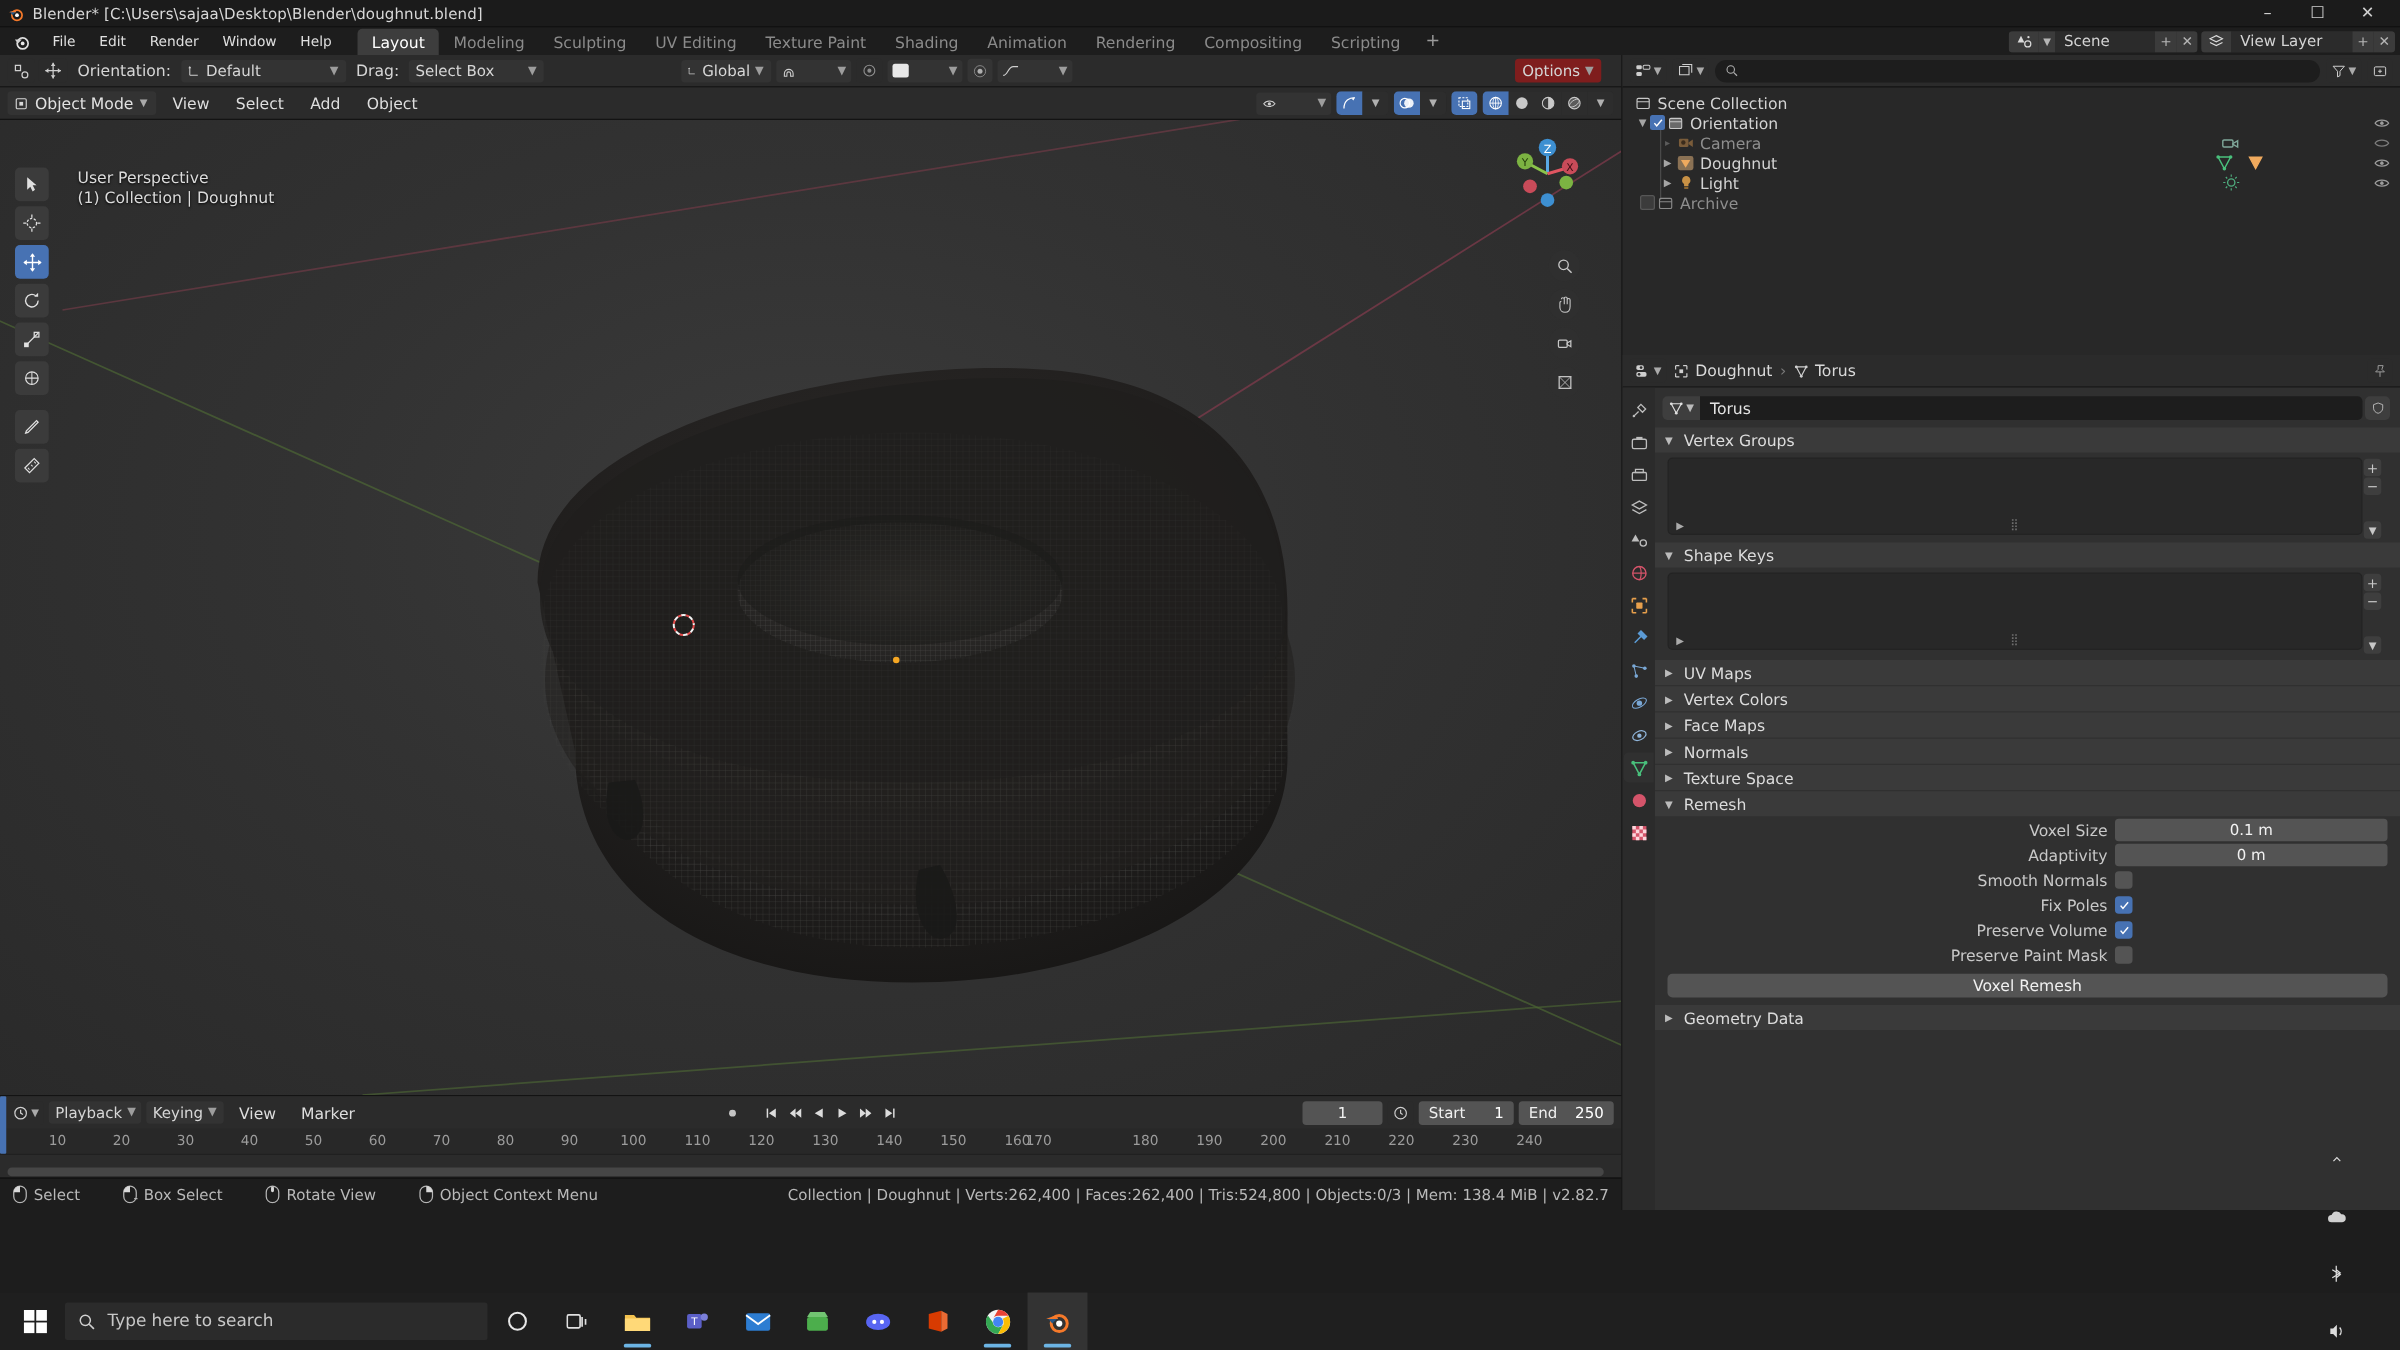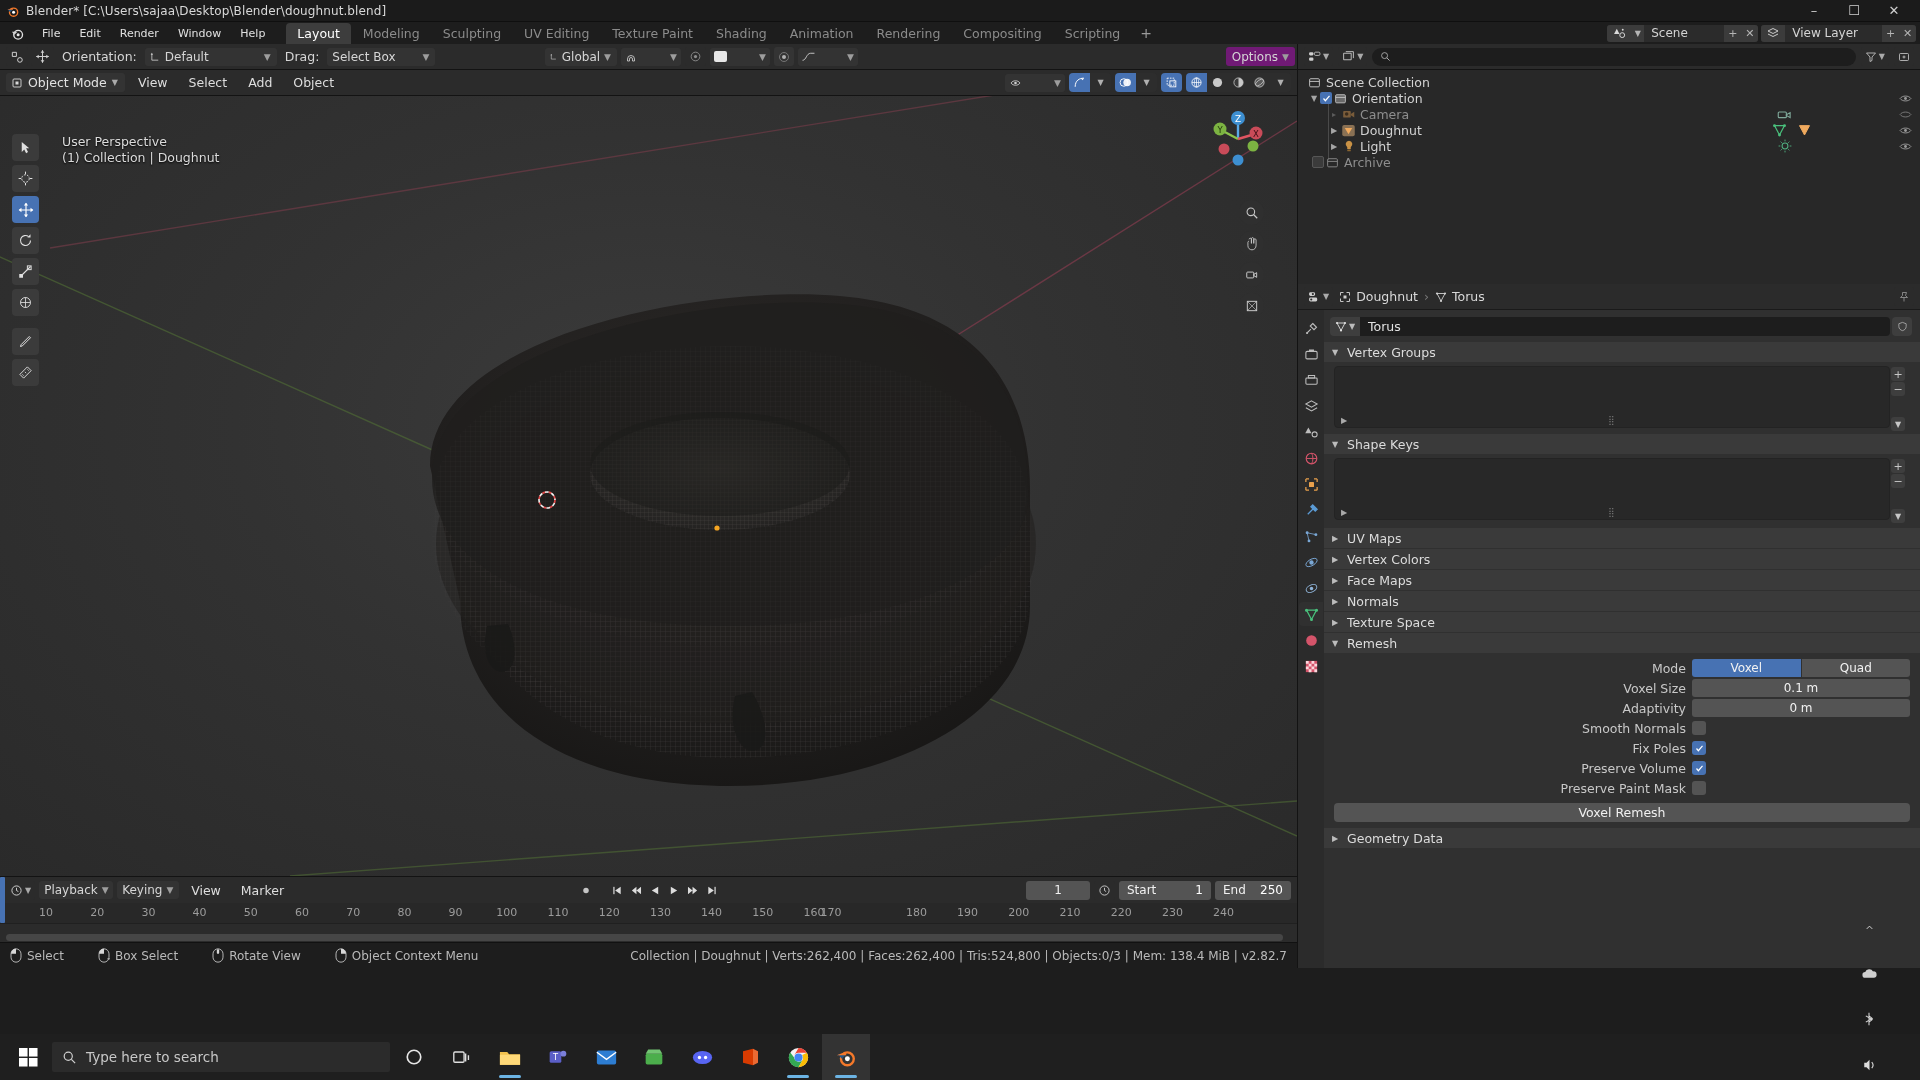--- a/index.html
+++ b/index.html
@@ -52,22 +52,22 @@
     font-size:12px; }
   .hdr-btn.boxed { background:#343434; }
   .hdr-lbl { font-size:12.5px; color:#d6d6d6; padding:0 5px; }
   .dropdown { display:flex; align-items:center; height:18px; background:#333333;
     border-radius:3px; padding:0 6px 0 5px; gap:4px; font-size:12px; color:#d6d6d6;
     min-width:60px; position:relative;}
   .dropdown .caret { margin-left:auto; color:#9d9d9d; font-size:9px; }
   .mode-sel { display:flex; align-items:center; height:19px; background:#333333;
     border-radius:3px; padding:0 7px 0 5px; gap:5px; font-size:12.5px; color:#e2e2e2; }
   .vp-menu { font-size:12.5px; color:#dedede; padding:2px 8px; border-radius:3px; }
-  .opt-btn { position:absolute; right:2px; display:flex; align-items:center; gap:4px;
-    height:19px; background:#701a75; border-radius:3px; padding:0 6px; font-size:12px;}
+  .opt-btn { position:absolute; right:16px; display:flex; align-items:center; gap:4px;
+    height:19px; background:#7f1d1d; border-radius:3px; padding:0 6px; font-size:12px;}
   .seg { display:flex; align-items:center; background:#2b2b2b; border-radius:4px; overflow:hidden;}
   .seg .s { width:21px; height:19px; display:flex; align-items:center; justify-content:center;
     background:#333; }
   .seg .s.on { background:#4772b3; }
   .seg .s.dk { background:#2d2d2d; }
 
   .viewport { position:absolute; top:52px; left:0; right:0; bottom:92px; overflow:hidden;
     background:radial-gradient(ellipse at 50% 42%, #3b3b3b 0%, #323232 45%, #2a2a2a 100%); }
   .vp-text { position:absolute; left:62px; font-size:12.5px; color:#dcdcdc; text-shadow:0 1px 2px #000;}
 
@@ -628,21 +628,21 @@
         </div>
 
         <div class="tl-right">
           <div class="num-field" style="width:64px">1</div>
           <div class="hdr-btn">
             <svg width="13" height="13" viewBox="0 0 24 24">
                 <circle cx="12" cy="12" r="8.5" fill="none" stroke="#cfcfcf" stroke-width="1.7"></circle>
                 <path d="M12 7v5l3 2" stroke="#cfcfcf" stroke-width="1.7" fill="none"></path>
               </svg>
           </div>
-          <div class="num-field lbl" style="width:92px">
+          <div class="num-field lbl" style="width:76px">
             <span>Start</span>
             <span class="n">1</span>
           </div>
           <div class="num-field lbl" style="width:76px">
             <span>End</span>
             <span class="n">250</span>
           </div>
         </div>
       </div>
       <div class="tl-ruler">
@@ -1076,27 +1076,20 @@
           <div class="panel-hdr">
             <span class="tri">▶</span>
             <span>Texture Space</span>
           </div>
 
           <div class="panel-hdr">
             <span class="tri">▼</span>
             <span>Remesh</span>
           </div>
 
-          <div class="prop-row" style="margin-top:6px">
-            <span class="prop-lbl">Mode</span>
-            <span class="prop-ctl">
-              <span class="pill on l">Voxel</span>
-              <span class="pill r">Quad</span>
-            </span>
-          </div>
           <div class="prop-row">
             <span class="prop-lbl">Voxel Size</span>
             <span class="prop-ctl">
               <span class="pill">0.1 m</span>
             </span>
           </div>
           <div class="prop-row">
             <span class="prop-lbl">Adaptivity</span>
             <span class="prop-ctl">
               <span class="pill">0 m</span>

